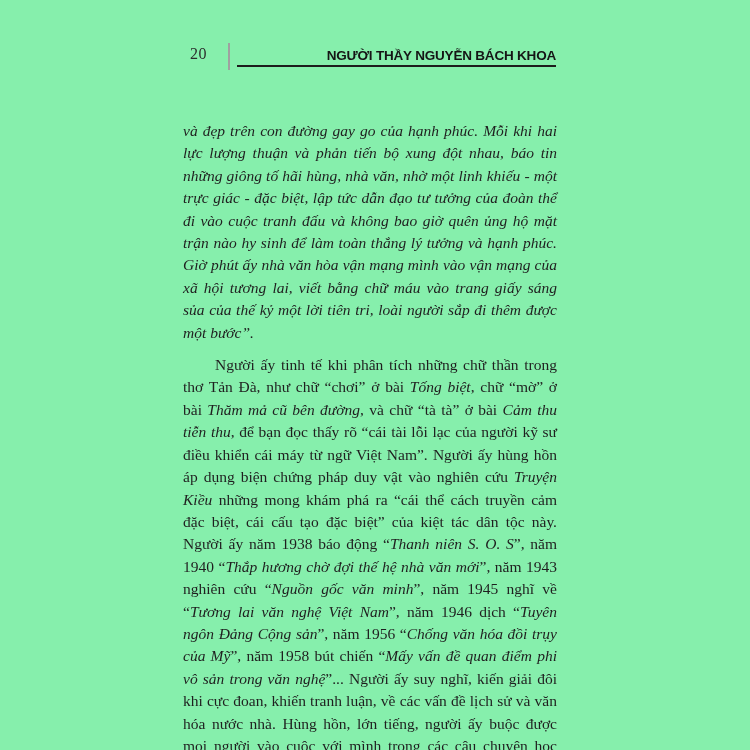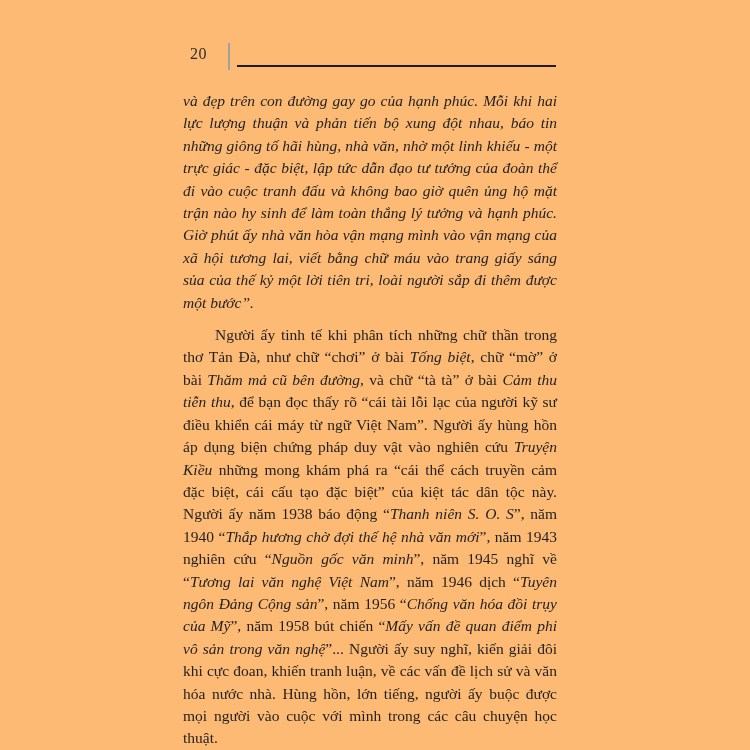--- a/index.html
+++ b/index.html
@@ -4,21 +4,21 @@
 <style>
   html, body {
     margin: 0;
     padding: 0;
     background: #ffffff;
   }
   .book-page {
     position: relative;
     width: 750px;
     height: 750px;
-    background: #fdba74;
+    background: #86efac;
     overflow: hidden;
     font-family: "Liberation Serif", serif;
   }
   
   .header {
     position: absolute;
     top: 0;
     left: 0;
     width: 750px;
     height: 70px;
@@ -74,32 +74,34 @@
   }
   .body-text p {
     margin: 0;
   }
   .body-text p.indented {
     text-indent: 32px;
     margin-top: 10px;
   }
   .body-text p.italic-quote {
     font-style: italic;
+    margin-top: 30px;
   }
   .body-text .seg-italic {
     font-style: italic;
   }
 </style>
 </head>
 <body>
 
 <div class="book-page">
   <div class="header">
     <span class="page-number">20</span>
     <span class="header-vbar"></span>
+    <span class="header-title">NGƯỜI THẦY NGUYỄN BÁCH KHOA</span>
     <span class="header-rule"></span>
   </div>
 
   <div class="body-text">
       <p class="italic-quote"><span>và đẹp trên con đường gay go của hạnh phúc. Mỗi khi hai lực lượng thuận và phản tiến bộ xung đột nhau, báo tin những giông tố hãi hùng, nhà văn, nhờ một linh khiếu - một trực giác - đặc biệt, lập tức dẫn đạo tư tưởng của đoàn thể đi vào cuộc tranh đấu và không bao giờ quên ủng hộ mặt trận nào hy sinh để làm toàn thắng lý tưởng và hạnh phúc. Giờ phút ấy nhà văn hòa vận mạng mình vào vận mạng của xã hội tương lai, viết bằng chữ máu vào trang giấy sáng sủa của thế kỷ một lời tiên tri, loài người sắp đi thêm được một bước”.</span></p>
       <p class="indented"><span>Người ấy tinh tế khi phân tích những chữ thần trong thơ Tản Đà, như chữ “chơi” ở bài </span><span class="seg-italic">Tống biệt</span><span>, chữ “mờ” ở bài </span><span class="seg-italic">Thăm mả cũ bên đường</span><span>, và chữ “tà tà” ở bài </span><span class="seg-italic">Cảm thu tiễn thu</span><span>, để bạn đọc thấy rõ “cái tài lỗi lạc của người kỹ sư điều khiển cái máy từ ngữ Việt Nam”. Người ấy hùng hồn áp dụng biện chứng pháp duy vật vào nghiên cứu </span><span class="seg-italic">Truyện Kiều</span><span> những mong khám phá ra “cái thể cách truyền cảm đặc biệt, cái cấu tạo đặc biệt” của kiệt tác dân tộc này. Người ấy năm 1938 báo động “</span><span class="seg-italic">Thanh niên S. O. S</span><span>”, năm 1940 “</span><span class="seg-italic">Thắp hương chờ đợi thế hệ nhà văn mới</span><span>”, năm 1943 nghiên cứu “</span><span class="seg-italic">Nguồn gốc văn minh</span><span>”, năm 1945 nghĩ về “</span><span class="seg-italic">Tương lai văn nghệ Việt Nam</span><span>”, năm 1946 dịch “</span><span class="seg-italic">Tuyên ngôn Đảng Cộng sản</span><span>”, năm 1956 “</span><span class="seg-italic">Chống văn hóa đồi trụy của Mỹ</span><span>”, năm 1958 bút chiến “</span><span class="seg-italic">Mấy vấn đề quan điểm phi vô sản trong văn nghệ</span><span>”... Người ấy suy nghĩ, kiến giải đôi khi cực đoan, khiến tranh luận, về các vấn đề lịch sử và văn hóa nước nhà. Hùng hồn, lớn tiếng, người ấy buộc được mọi người vào cuộc với mình trong các câu chuyện học thuật.</span></p>
       <p class="indented"><span>Người ấy năm 1947-1948 là một trong những người sáng lập Đoàn Văn nghệ Kháng chiến Liên khu IV, được bầu vào</span></p>
     </div>
 </div>
 

